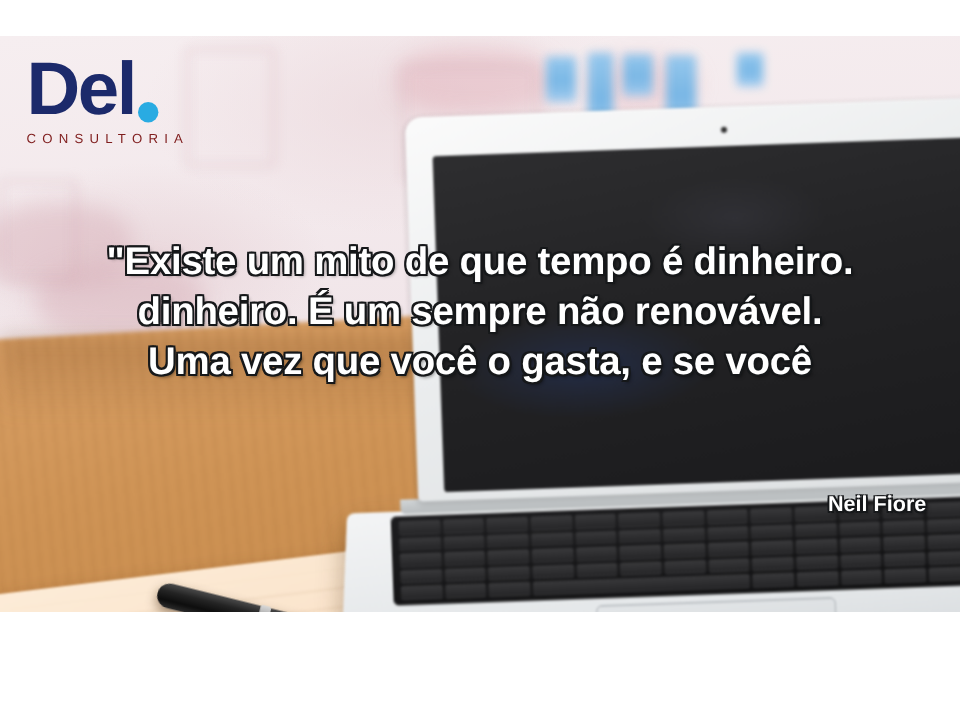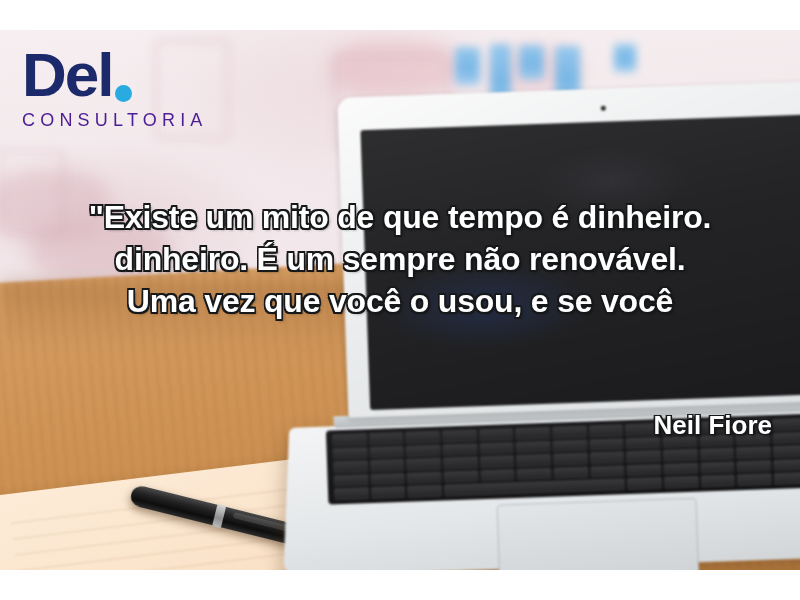--- a/index.html
+++ b/index.html
@@ -7,21 +7,21 @@
     padding: 0;
     background: #ffffff;
   }
   body {
     font-family: "Liberation Sans", sans-serif;
   }
 
   .canvas {
     position: relative;
     width: 800px;
-    height: 600px;
+    height: 510px;
     background: #ffffff;
     overflow: hidden;
   }
 
   
   .photo {
     position: absolute;
     left: 0;
     top: 30px;
     width: 800px;
@@ -260,23 +260,23 @@
     right: -20px;
     bottom: 4px;
     width: 17px;
     height: 17px;
     border-radius: 50%;
     background: #29abe2;
   }
   .logo-sub {
     margin-top: 4px;
     font-family: "Liberation Sans", sans-serif;
-    font-size: 18px;
+    font-size: 11px;
     font-weight: normal;
-    color: #4c1d95;
+    color: #7f1d1d;
     letter-spacing: 5.2px;
   }
 
   
   .quote-block {
     position: absolute;
     left: 0;
     top: 196px;
     width: 800px;
     text-align: center;
@@ -300,21 +300,21 @@
        0 -1.6px 0 #16181a,
        0  1.6px 0 #16181a,
        2px 2px 3px rgba(0,0,0,.45);
   }
   .author {
     position: absolute;
     top: 410px;
     right: 28px;
     font-family: "Liberation Sans", sans-serif;
     font-weight: bold;
-    font-size: 26px;
+    font-size: 18px;
     color: #ffffff;
     text-shadow:
       -1.4px -1.4px 0 #16181a,
        1.4px -1.4px 0 #16181a,
       -1.4px  1.4px 0 #16181a,
        1.4px  1.4px 0 #16181a,
        2px 2px 3px rgba(0,0,0,.5);
     pointer-events: none;
   }
 </style>
@@ -450,18 +450,18 @@
     <div class="logo-word">
       <span>Del</span>
       <span class="logo-dot"></span>
     </div>
     <div class="logo-sub">CONSULTORIA</div>
   </div>
 
   <div class="quote-block">
     <div class="qline">"Existe um mito de que tempo é dinheiro.</div>
     <div class="qline">dinheiro. É um sempre não renovável.</div>
-    <div class="qline">Uma vez que você o usou, e se você</div>
+    <div class="qline">Uma vez que você o gasta, e se você</div>
   </div>
 
   <div class="author">Neil Fiore</div>
 
 </div>
 
 </body></html>

